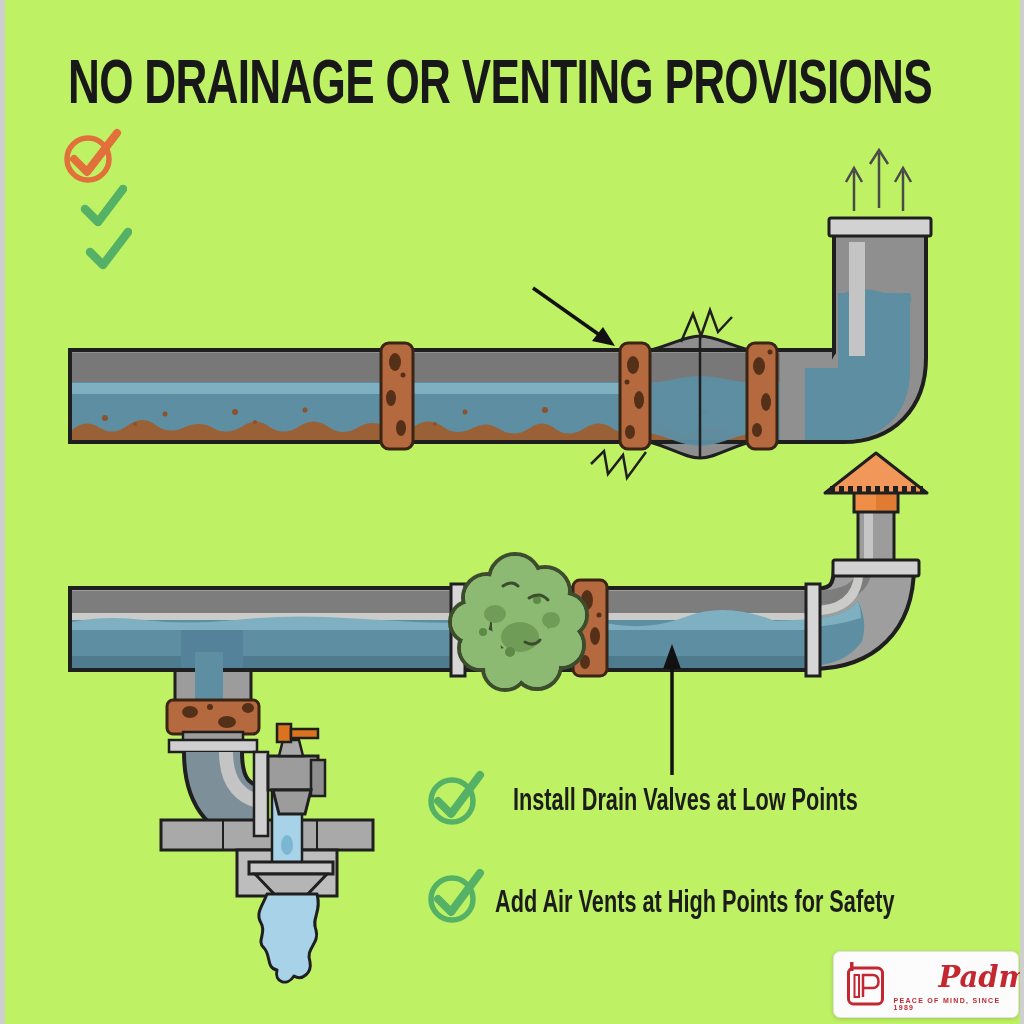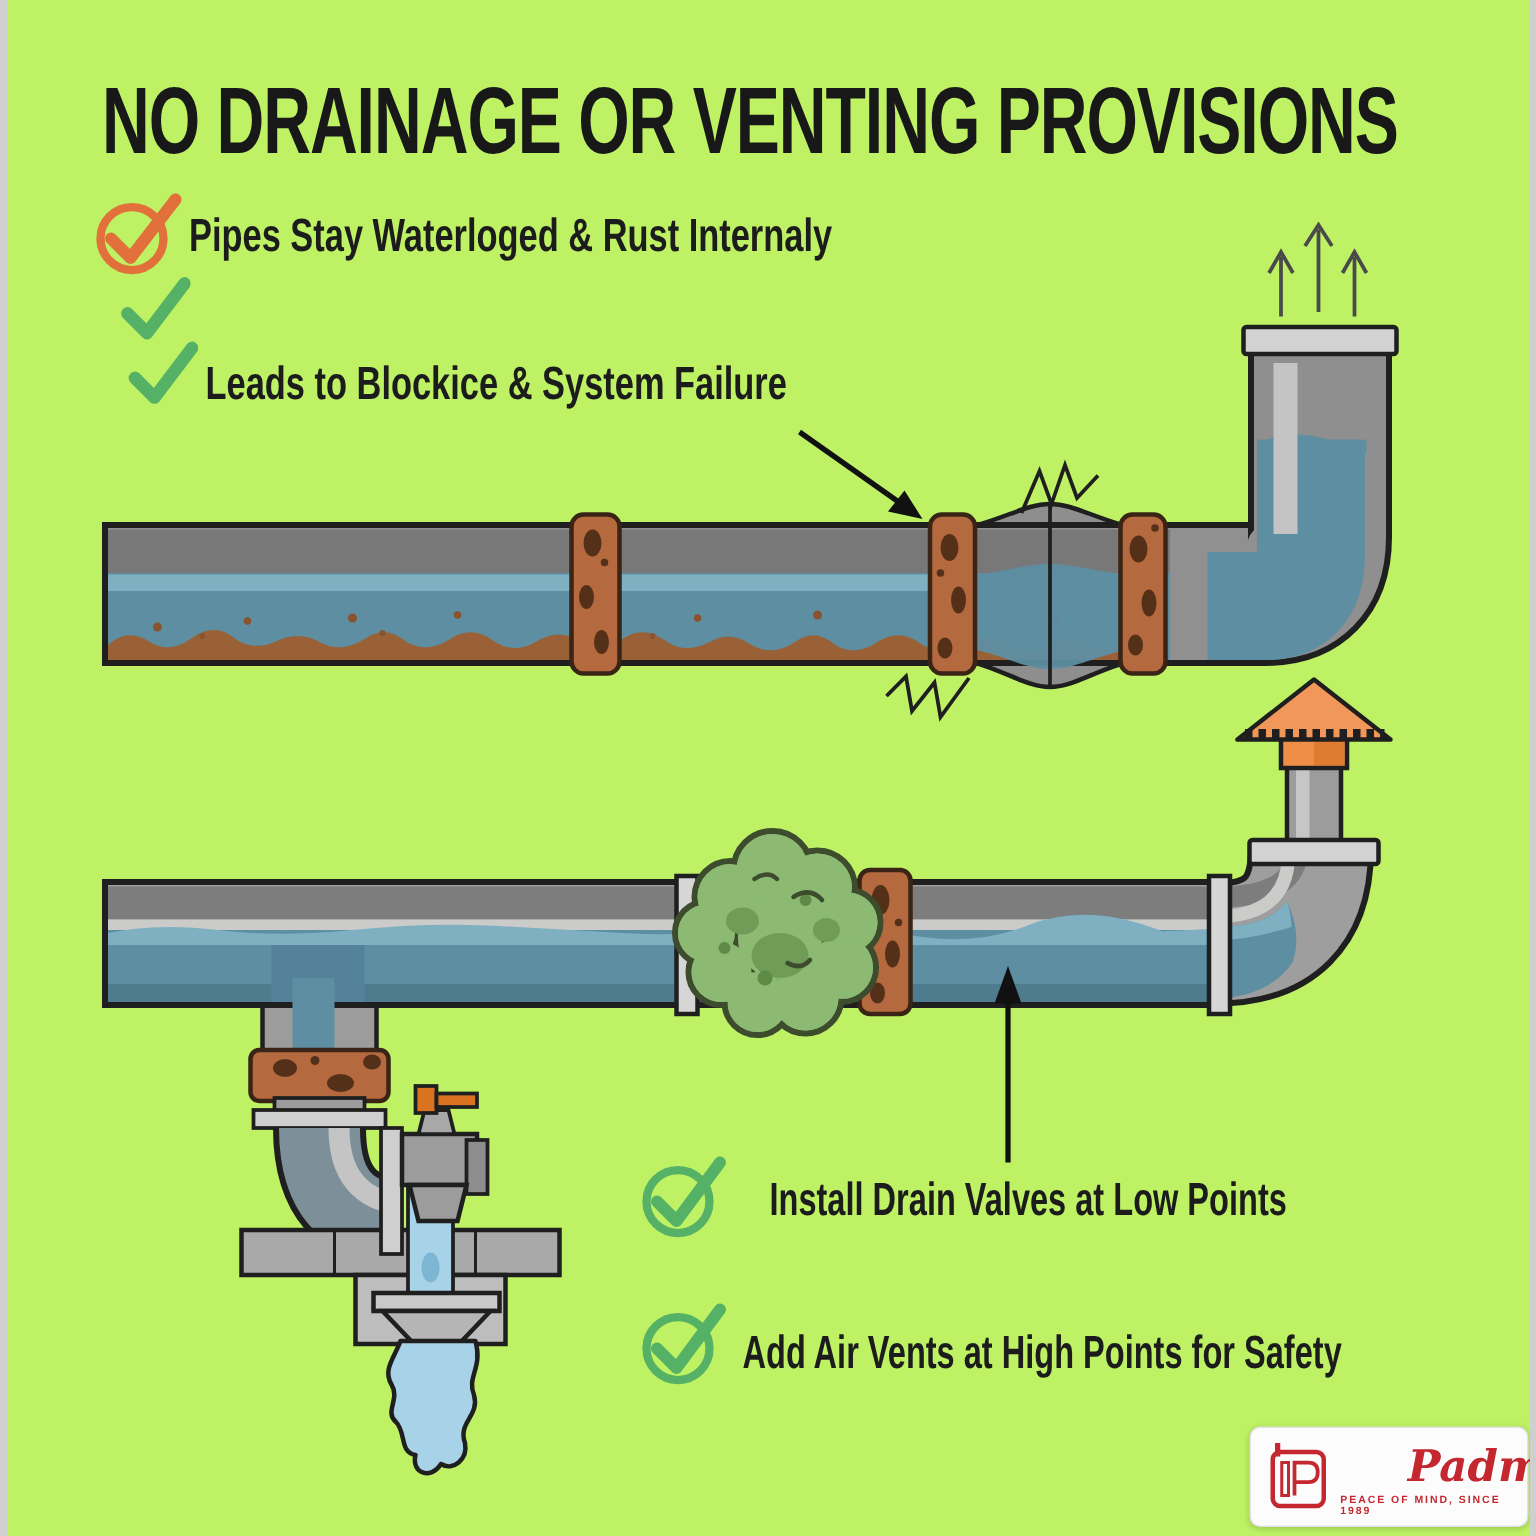--- a/index.html
+++ b/index.html
@@ -257,37 +257,31 @@
   <div class="abs" style="left:63px;top:50px">
     <span class="cond title">NO DRAINAGE OR VENTING PROVISIONS</span>
   </div>
 
   <div class="abs" style="left:56px;top:126px;width:62px;height:58px">
     <svg width="62" height="58" viewBox="0 0 62 58">
       <circle cx="27" cy="33" r="21" fill="none" stroke="#e2703a" stroke-width="5.5"></circle>
       <path d="M 13 33 L 26 46 L 56 7" fill="none" stroke="#e2703a" stroke-width="8" stroke-linecap="round" stroke-linejoin="round"></path>
     </svg>
   </div>
-  <div class="abs" style="left:121px;top:141px">
-    <span class="cond bullet-text">Pipes Stay Waterloged &amp; Rust Internaly</span>
-  </div>
 
   <div class="abs" style="left:74px;top:184px;width:48px;height:44px">
     <svg width="48" height="44" viewBox="0 0 48 44">
       <path d="M 6 25 L 19 38 L 44 5" fill="none" stroke="#55b165" stroke-width="8.5" stroke-linecap="round" stroke-linejoin="round"></path>
     </svg>
   </div>
 
   <div class="abs" style="left:79px;top:227px;width:48px;height:44px">
     <svg width="48" height="44" viewBox="0 0 48 44">
       <path d="M 6 25 L 19 38 L 44 5" fill="none" stroke="#55b165" stroke-width="8.5" stroke-linecap="round" stroke-linejoin="round"></path>
     </svg>
-  </div>
-  <div class="abs" style="left:132px;top:240px">
-    <span class="cond bullet-text">Leads to Blockice &amp; System Failure</span>
   </div>
 
   <div class="abs" style="left:421px;top:768px;width:60px;height:58px">
     <svg width="60" height="58" viewBox="0 0 60 58">
       <circle cx="26" cy="33" r="21" fill="none" stroke="#55b165" stroke-width="5.5"></circle>
       <path d="M 12 33 L 25 46 L 54 7" fill="none" stroke="#55b165" stroke-width="8" stroke-linecap="round" stroke-linejoin="round"></path>
     </svg>
   </div>
   <div class="abs" style="left:508px;top:784px">
     <span class="cond solution-text">Install Drain Valves at Low Points</span>

